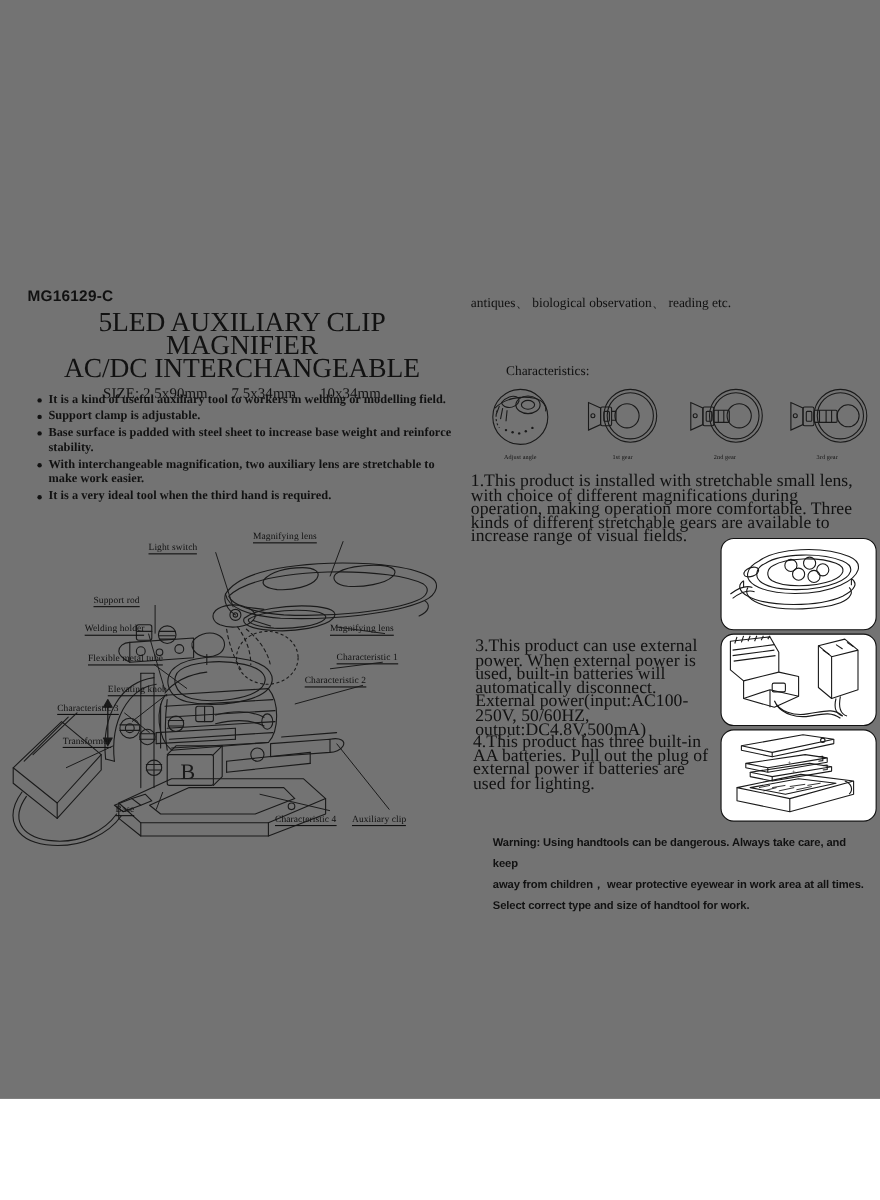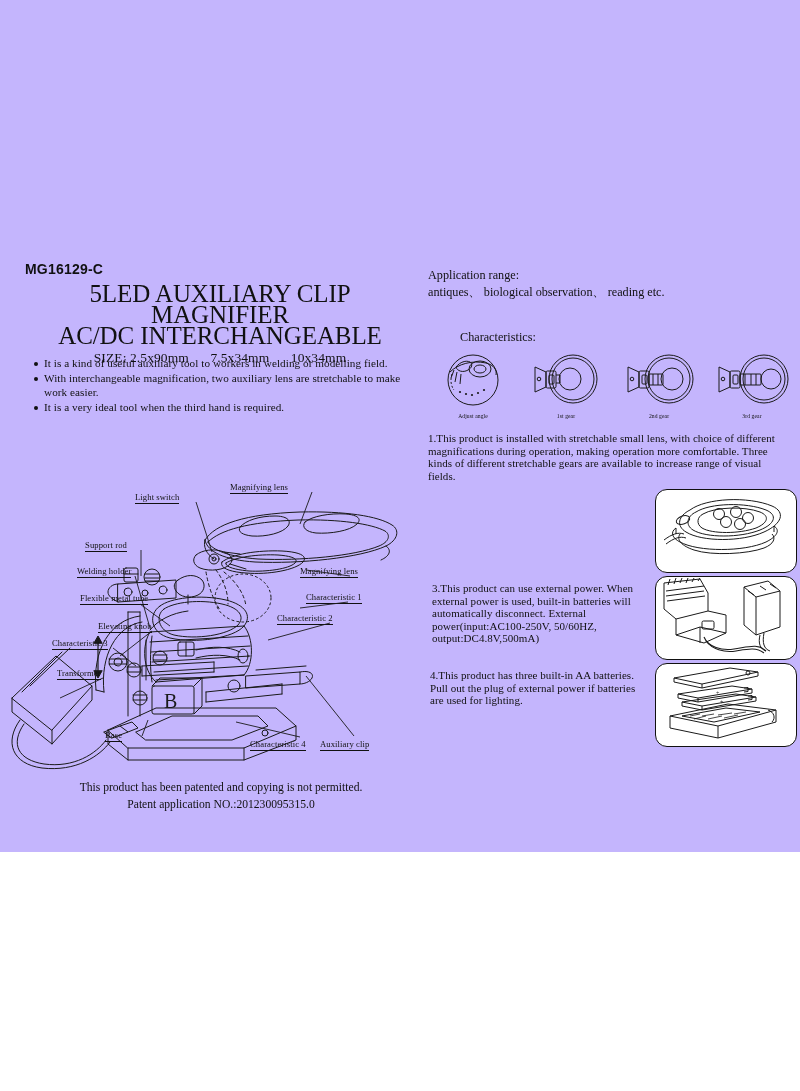--- a/index.html
+++ b/index.html
@@ -1,21 +1,21 @@
 <!DOCTYPE html>
 <html><head>
 <meta charset="utf-8">
 <style>
   html,body{margin:0;padding:0;background:#ffffff;}
   body{
     width:800px;height:1091px;position:relative;overflow:hidden;
     font-family:"Liberation Serif", serif; color:#111;
     -webkit-font-smoothing:antialiased;
   }
-  .sheet{position:absolute;left:0;top:0;width:800px;height:852px;background:#c4b5fd;}
+  .sheet{position:absolute;left:0;top:0;width:800px;height:999px;background:#737373;}
 
   
   .abs{position:absolute;}
 
   
   #model-code{
     left:25px; top:261px; font-family:"Liberation Sans",sans-serif;
     font-weight:bold; font-size:14px; letter-spacing:.2px;
   }
   #title-block{ left:25px; top:283px; width:390px; text-align:center;}
@@ -26,21 +26,21 @@
     font-size:13.5px; margin-top:4px; letter-spacing:.1px;
   }
   #title-block .size span{margin-left:18px;}
 
   ul.feat{
     position:absolute; left:33px; top:357px; width:382px;
     margin:0; padding:0; list-style:none;
     font-size:11.2px; line-height:13.6px; letter-spacing:.05px;
   }
   ul.feat li{
-    position:relative; padding-left:11px; margin-bottom:1.5px;
+    position:relative; padding-left:11px; margin-bottom:1.5px;font-weight:bold;
   }
   ul.feat li:before{
     content:""; position:absolute; left:1px; top:5px;
     width:4px;height:4px;border-radius:50%;background:#111;
   }
 
   
   #figure-main{ left:0px; top:480px; width:420px; height:290px;}
   #figure-main svg{display:block;}
   .lbl{
@@ -58,21 +58,21 @@
   #app-range{ left:428px; top:268px; width:360px;
     font-size:12.2px; line-height:15.6px;}
   #app-range .hd{ margin-bottom:1px;}
   #charact-hd{ left:428px; top:330px; font-size:12.2px;margin-left:32px;}
 
   #gear-row{ left:430px; top:345px; width:365px; height:74px;
     display:flex; justify-content:space-between; align-items:flex-end;}
   .gear-cell{ width:86px; text-align:center;}
   .gear-cell .cap{ font-size:5.6px; margin-top:1px; letter-spacing:.1px;}
 
-  .num-item{ position:absolute; font-size:11px; line-height:12.6px; letter-spacing:.05px;}
+  .num-item{ position:absolute; font-size:16px; line-height:12.6px; letter-spacing:.05px;}
   #item1{ left:428px; top:432px; width:352px;}
   #item2{ left:432px; top:494px; width:215px;}
   #item3{ left:432px; top:582px; width:215px;}
   #item4{ left:430px; top:669px; width:215px;}
   .num-item .n{ }
 
   .photo-box{ position:absolute; border:1.1px solid #111; border-radius:12px; background:#fff;}
   #photo1{ left:655px; top:489px; width:140px; height:82px;}
   #photo2{ left:655px; top:576px; width:140px; height:82px;}
   #photo3{ left:655px; top:663px; width:140px; height:82px;}
@@ -93,20 +93,22 @@
     <div class="t2">AC/DC INTERCHANGEABLE</div>
     <div class="size">
       <span style="margin-left:0">SIZE: 2.5x90mm</span>
       <span>7.5x34mm</span>
       <span>10x34mm</span>
     </div>
   </div>
 
   <ul class="feat">
     <li>It is a kind of useful auxiliary tool to workers in welding or modelling field.</li>
+    <li>Support clamp is adjustable.</li>
+    <li>Base surface is padded with steel sheet to increase base weight and reinforce stability.</li>
     <li>With interchangeable magnification, two auxiliary lens are stretchable to make work easier.</li>
     <li>It is a very ideal tool when the third hand is required.</li>
   </ul>
 
   <div class="abs" id="figure-main">
     <svg width="420" height="290" viewBox="0 0 420 290">
       <g fill="none" stroke="#1a1a1a" stroke-width="1" stroke-linejoin="round" stroke-linecap="round">
 
         <path d="M205 60 C215 44 245 34 300 32 C345 31 378 36 392 45 C400 50 398 60 386 66
                  C360 78 300 84 255 82 C225 80 207 72 205 60 Z"></path>
@@ -256,27 +258,22 @@
         <path d="M330 143 L268 160"></path>
         <path d="M113 168 L136 186"></path>
         <path d="M103 198 L60 218"></path>
         <path d="M142 256 L148 240"></path>
         <path d="M300 257 L236 242"></path>
         <path d="M354 256 L306 196"></path>
       </g>
     </svg>
   </div>
 
-  <div class="abs" id="patent-note">
-    <div>This product has been patented and copying is not permitted.</div>
-    <div>Patent application NO.:201230095315.0</div>
-  </div>
 
   <div class="abs" id="app-range">
-    <div class="hd">Application range:</div>
     <div>antiques、 biological observation、 reading etc.</div>
   </div>
 
   <div class="abs" id="charact-hd">Characteristics:</div>
 
   <div class="abs" id="gear-row">
 
     <div class="gear-cell">
       <svg width="62" height="58" viewBox="0 0 62 58">
         <g fill="none" stroke="#1a1a1a" stroke-width="1">
@@ -433,14 +430,19 @@
         <path d="M120 46 L120 58 L62 74"></path>
         <path d="M26 52 L70 44 L104 48 L58 58 Z"></path>
         <g stroke-width=".8">
           <path d="M34 52 L44 50 M38 55 L50 52 M46 52 L58 50 M52 55 L66 52 M62 51 L76 49 M68 54 L82 51 M78 50 L90 48"></path>
         </g>
         <path d="M112 46 C118 48 120 54 116 58"></path>
       </g>
     </svg>
   </div>
 
+  <div class="abs" id="warning">
+    <div>Warning: Using handtools can be dangerous. Always take care, and  keep</div>
+    <div>away from children， wear protective eyewear in work  area at all times.</div>
+    <div>Select correct type and size of handtool for work.</div>
+  </div>
 
 </div>
 
 </body></html>

